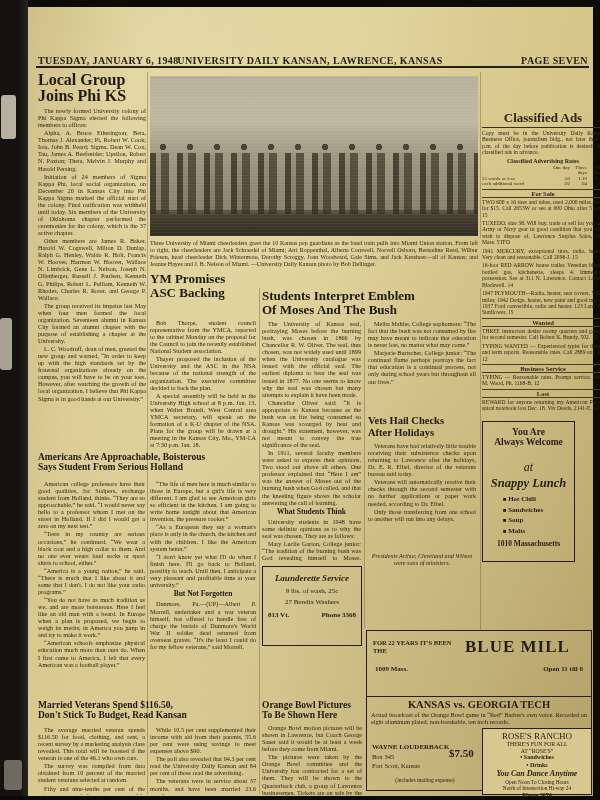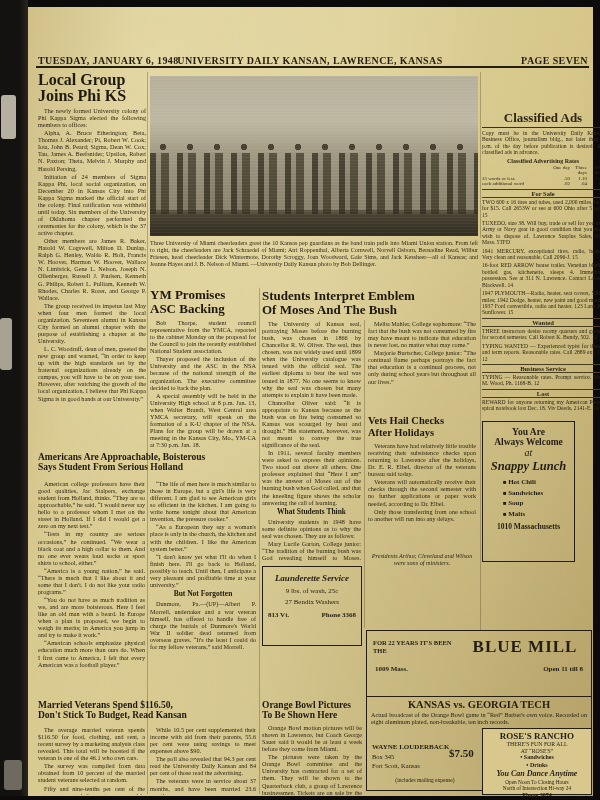--- a/index.html
+++ b/index.html
@@ -56,21 +56,21 @@
     background:repeating-linear-gradient(90deg, rgba(47,44,35,0.85) 0 6px, rgba(150,144,128,0.5) 6px 11px, rgba(60,56,45,0.8) 11px 19px, rgba(168,162,146,0.55) 19px 27px); }
   .ph-ground { position:absolute; left:0; bottom:0; width:100%; height:16%;
     background:linear-gradient(180deg, rgba(40,37,29,0.55), rgba(25,23,18,0.8)); }
   .ph-scan { position:absolute; left:0; top:0; width:100%; height:100%;
     background:repeating-linear-gradient(0deg, rgba(255,255,245,0.05) 0 1px, transparent 1px 3px), rgba(120,104,58,0.14); }
 
   .caption { left:150px; top:240px; width:328px; height:45px; font-size:6px; line-height:1.18; text-align:justify; color:#2e2715; overflow:hidden; }
 
   .a-phi-head { left:38px; top:72px; width:110px; }
   .a-phi-body { left:38px; top:107px; width:108px; height:341px; }
-  .a-ym-head { left:150px; top:288px; width:106px; }
+  .a-ym-head { left:150px; top:272px; width:106px; }
   .a-ym-body { left:150px; top:319px; width:106px; height:129px; }
   .a-stu-head { left:262px; top:289px; width:215px; }
   .a-stu-c1 { left:262px; top:320px; width:99px; height:242px; }
   .a-stu-c2 { left:368px; top:320px; width:108px; height:93px; }
   .a-vets-head { left:368px; top:415px; width:108px; }
   .a-vets-body { left:368px; top:442px; width:108px; height:108px; }
   .a-vets-filler { left:368px; top:552px; width:108px; }
   .a-amer-head { left:38px; top:452px; width:218px; }
   .a-amer-c1 { left:38px; top:480px; width:107px; height:216px; }
   .a-amer-c2 { left:150px; top:480px; width:106px; height:216px; }
@@ -94,44 +94,44 @@
 
   .adbox { border:1.5px solid #241e12; }
   .ad-laund { left:262px; top:566px; width:100px; height:80px; text-align:center; color:#241e12; padding-top:6px; }
   .laund-title { font-size:9px; font-weight:bold; font-style:italic; margin-bottom:4px; }
   .laund-line { font-size:7px; margin-bottom:3px; }
   .laund-bottom { display:flex; justify-content:space-between; padding:2px 5px 0; font-size:7px; font-weight:bold;align-items:center; }
 
   .ad-snappy { left:482px; top:421px; width:93px; height:141px; text-align:center; color:#241e12; padding-top:5px; }
   .sn-l1 { font-size:9.5px; font-weight:bold; }
   .sn-l2 { font-size:9.5px; font-weight:bold; }
-  .sn-l3 { font-size:10px; font-style:italic; }
+  .sn-l3 { font-size:12px; font-style:italic;margin-top:13px; }
   .sn-name { font-size:12.5px; font-weight:bold; font-style:italic; margin:1px 0 4px; }
   .sn-items { text-align:left; padding-left:20px; font-size:7px; font-weight:bold; }
   .sn-items p { margin:0 0 2.5px; }
   .sn-items p::before { content:"■ "; font-size:6px; }
   .sn-addr { font-size:7.5px; font-weight:bold; margin-top:4px; }
 
   .ad-bm { left:366px; top:630px; width:226px; height:67px; color:#241e12; }
   .bm-row { display:flex; align-items:center; padding:6px 6px 0; }
   .bm-tag { width:92px; font-size:6.5px; font-weight:bold; line-height:1.2; }
-  .bm-name { flex:1; text-align:center; font-size:17px; font-weight:bold; letter-spacing:1px; }
+  .bm-name { flex:1; font-size:17px; font-weight:bold; letter-spacing:1px; }
   .bm-bottom { display:flex; justify-content:space-between; padding:8px 8px 0; font-size:7px; font-weight:bold; }
 
   .ad-kt { left:366px; top:696px; width:226px; height:95px; color:#241e12; }
   .kt-title { font-size:10.5px; font-weight:bold; text-align:center; margin-top:2px; }
   .kt-body { font-size:6.2px; line-height:1.15; text-align:justify; padding:1px 4px 0; height:23px; overflow:hidden; }
   .kt-seller { position:absolute; left:5px; top:46px; font-size:7px; font-weight:bold; }
   .kt-box { position:absolute; left:5px; top:56px; font-size:6.5px; }
   .kt-city { position:absolute; left:5px; top:65px; font-size:6.5px; }
   .kt-price { position:absolute; left:82px; top:50px; font-size:11px; font-weight:bold; }
   .kt-note { position:absolute; left:4px; top:80px; width:108px; font-size:5.5px; text-align:center; }
 
   .ad-roses { left:482px; top:728px; width:110px; height:67px; background:#d8c88e; text-align:center; color:#241e12; z-index:5; padding-top:2px; }
-  .rr-name { font-size:9px; font-weight:bold; }
+  .rr-name { font-size:9px; font-weight:normal; }
   .rr-tag { font-size:5.8px; line-height:1.15; }
   .rr-items { font-size:6px; font-weight:bold; line-height:1.2; }
   .rr-items p { margin:0; }
   .rr-items p::before { content:"• "; }
   .rr-feature { font-size:8px; font-weight:bold; font-style:italic; line-height:1.05; margin:1px 0; }
   .rr-small { font-size:5.3px; line-height:1.2; }
   .rr-phone { font-size:6px; font-weight:bold; }
 </style>
 </head>
 <body>

